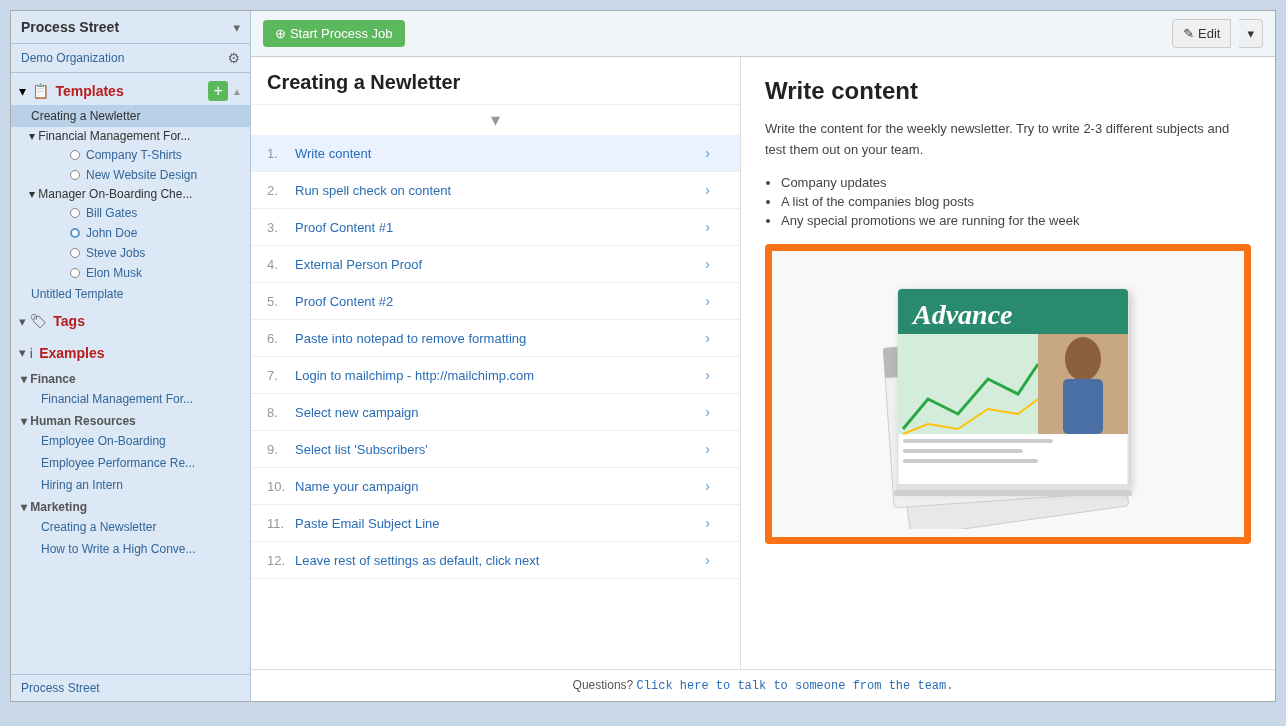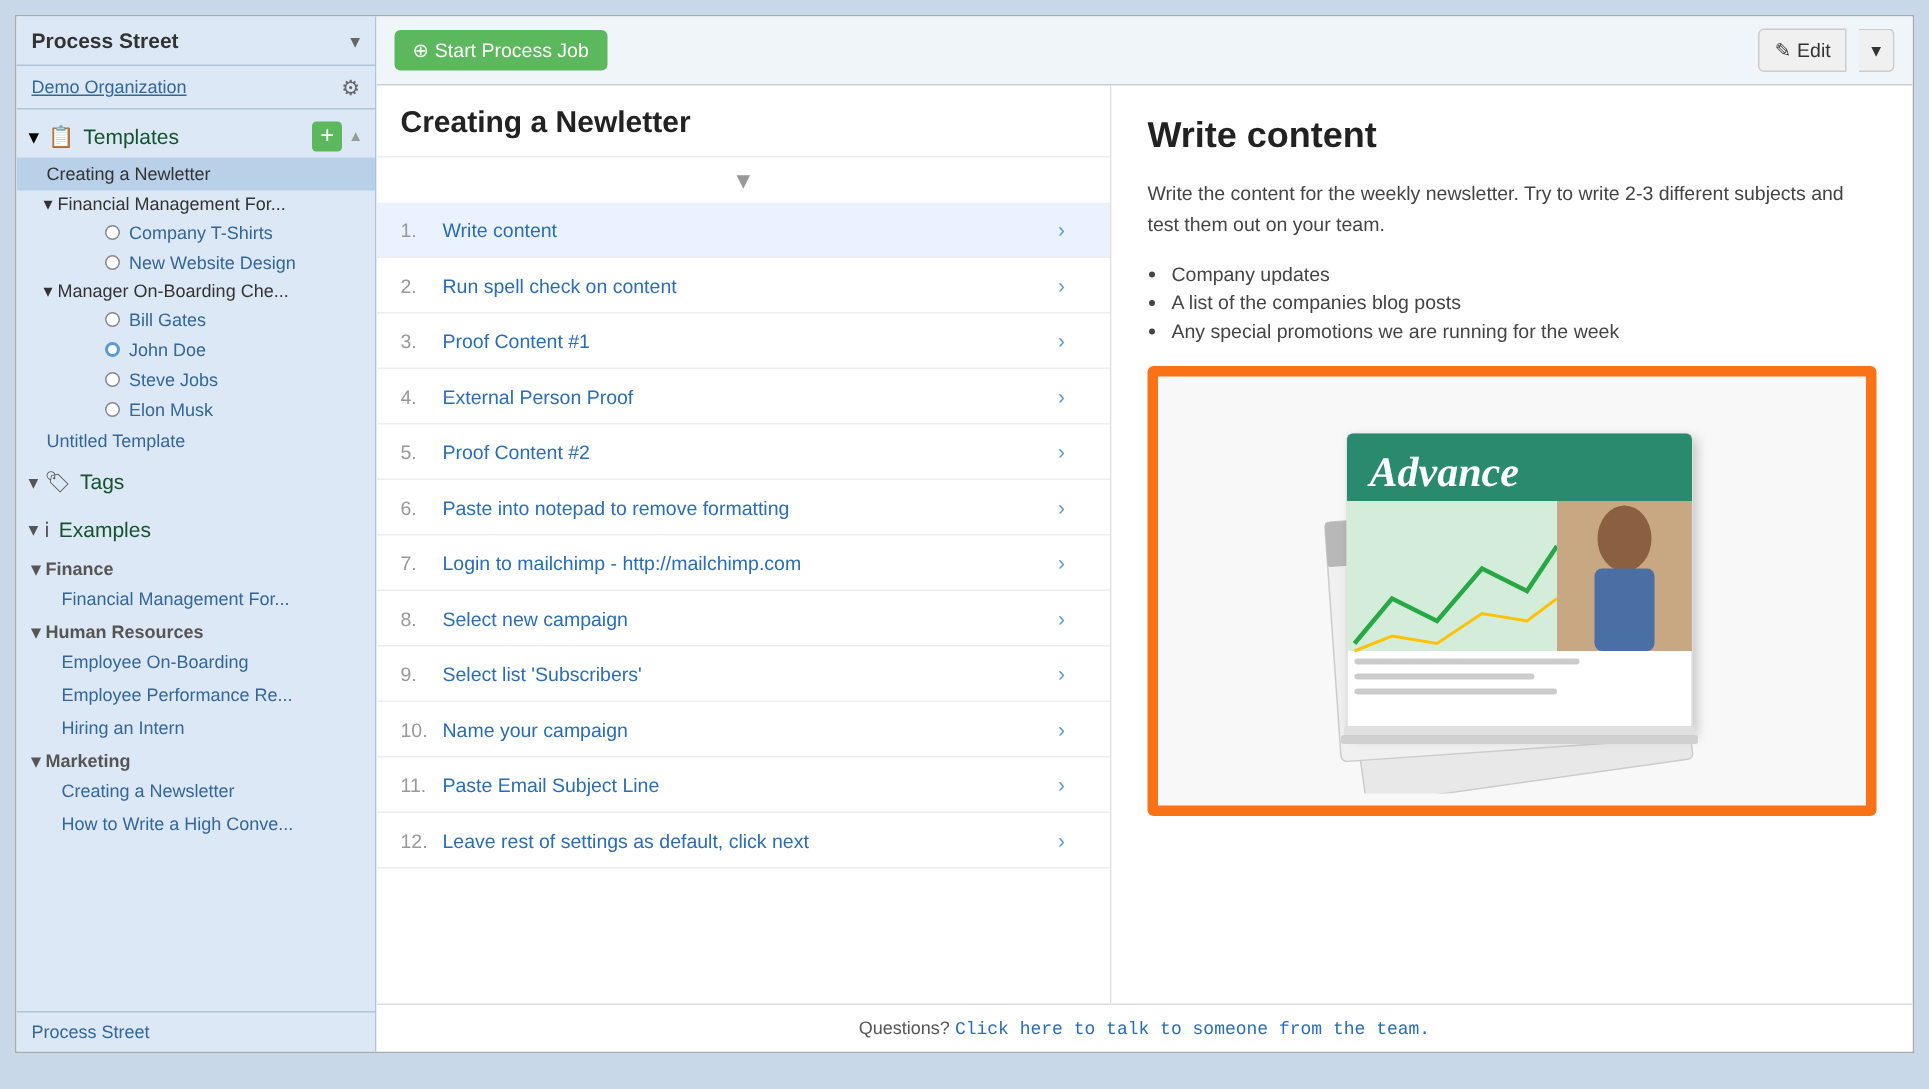--- a/index.html
+++ b/index.html
@@ -50,21 +50,20 @@
       align-items: center;
       justify-content: space-between;
       padding: 6px 10px;
       border-bottom: 1px solid #b0c4d8;
     }
 
     .sidebar-org-name {
       color: #336699;
       font-size: 12px;
       cursor: pointer;
-      text-decoration: underline;
     }
 
     .sidebar-settings-icon {
       color: #666;
       cursor: pointer;
       font-size: 14px;
     }
 
     .sidebar-scroll {
       flex: 1;
@@ -79,22 +78,22 @@
       cursor: pointer;
     }
 
     .sidebar-section-icon {
       margin-right: 6px;
       font-size: 14px;
     }
 
     .sidebar-section-title {
       font-size: 14px;
-      font-weight: normal;
-      color: #14532d;
+      font-weight: bold;
+      color: #b91c1c;
       flex: 1;
     }
 
     .sidebar-add-btn {
       background: #5cb85c;
       color: white;
       border: none;
       border-radius: 3px;
       width: 20px;
       height: 20px;

